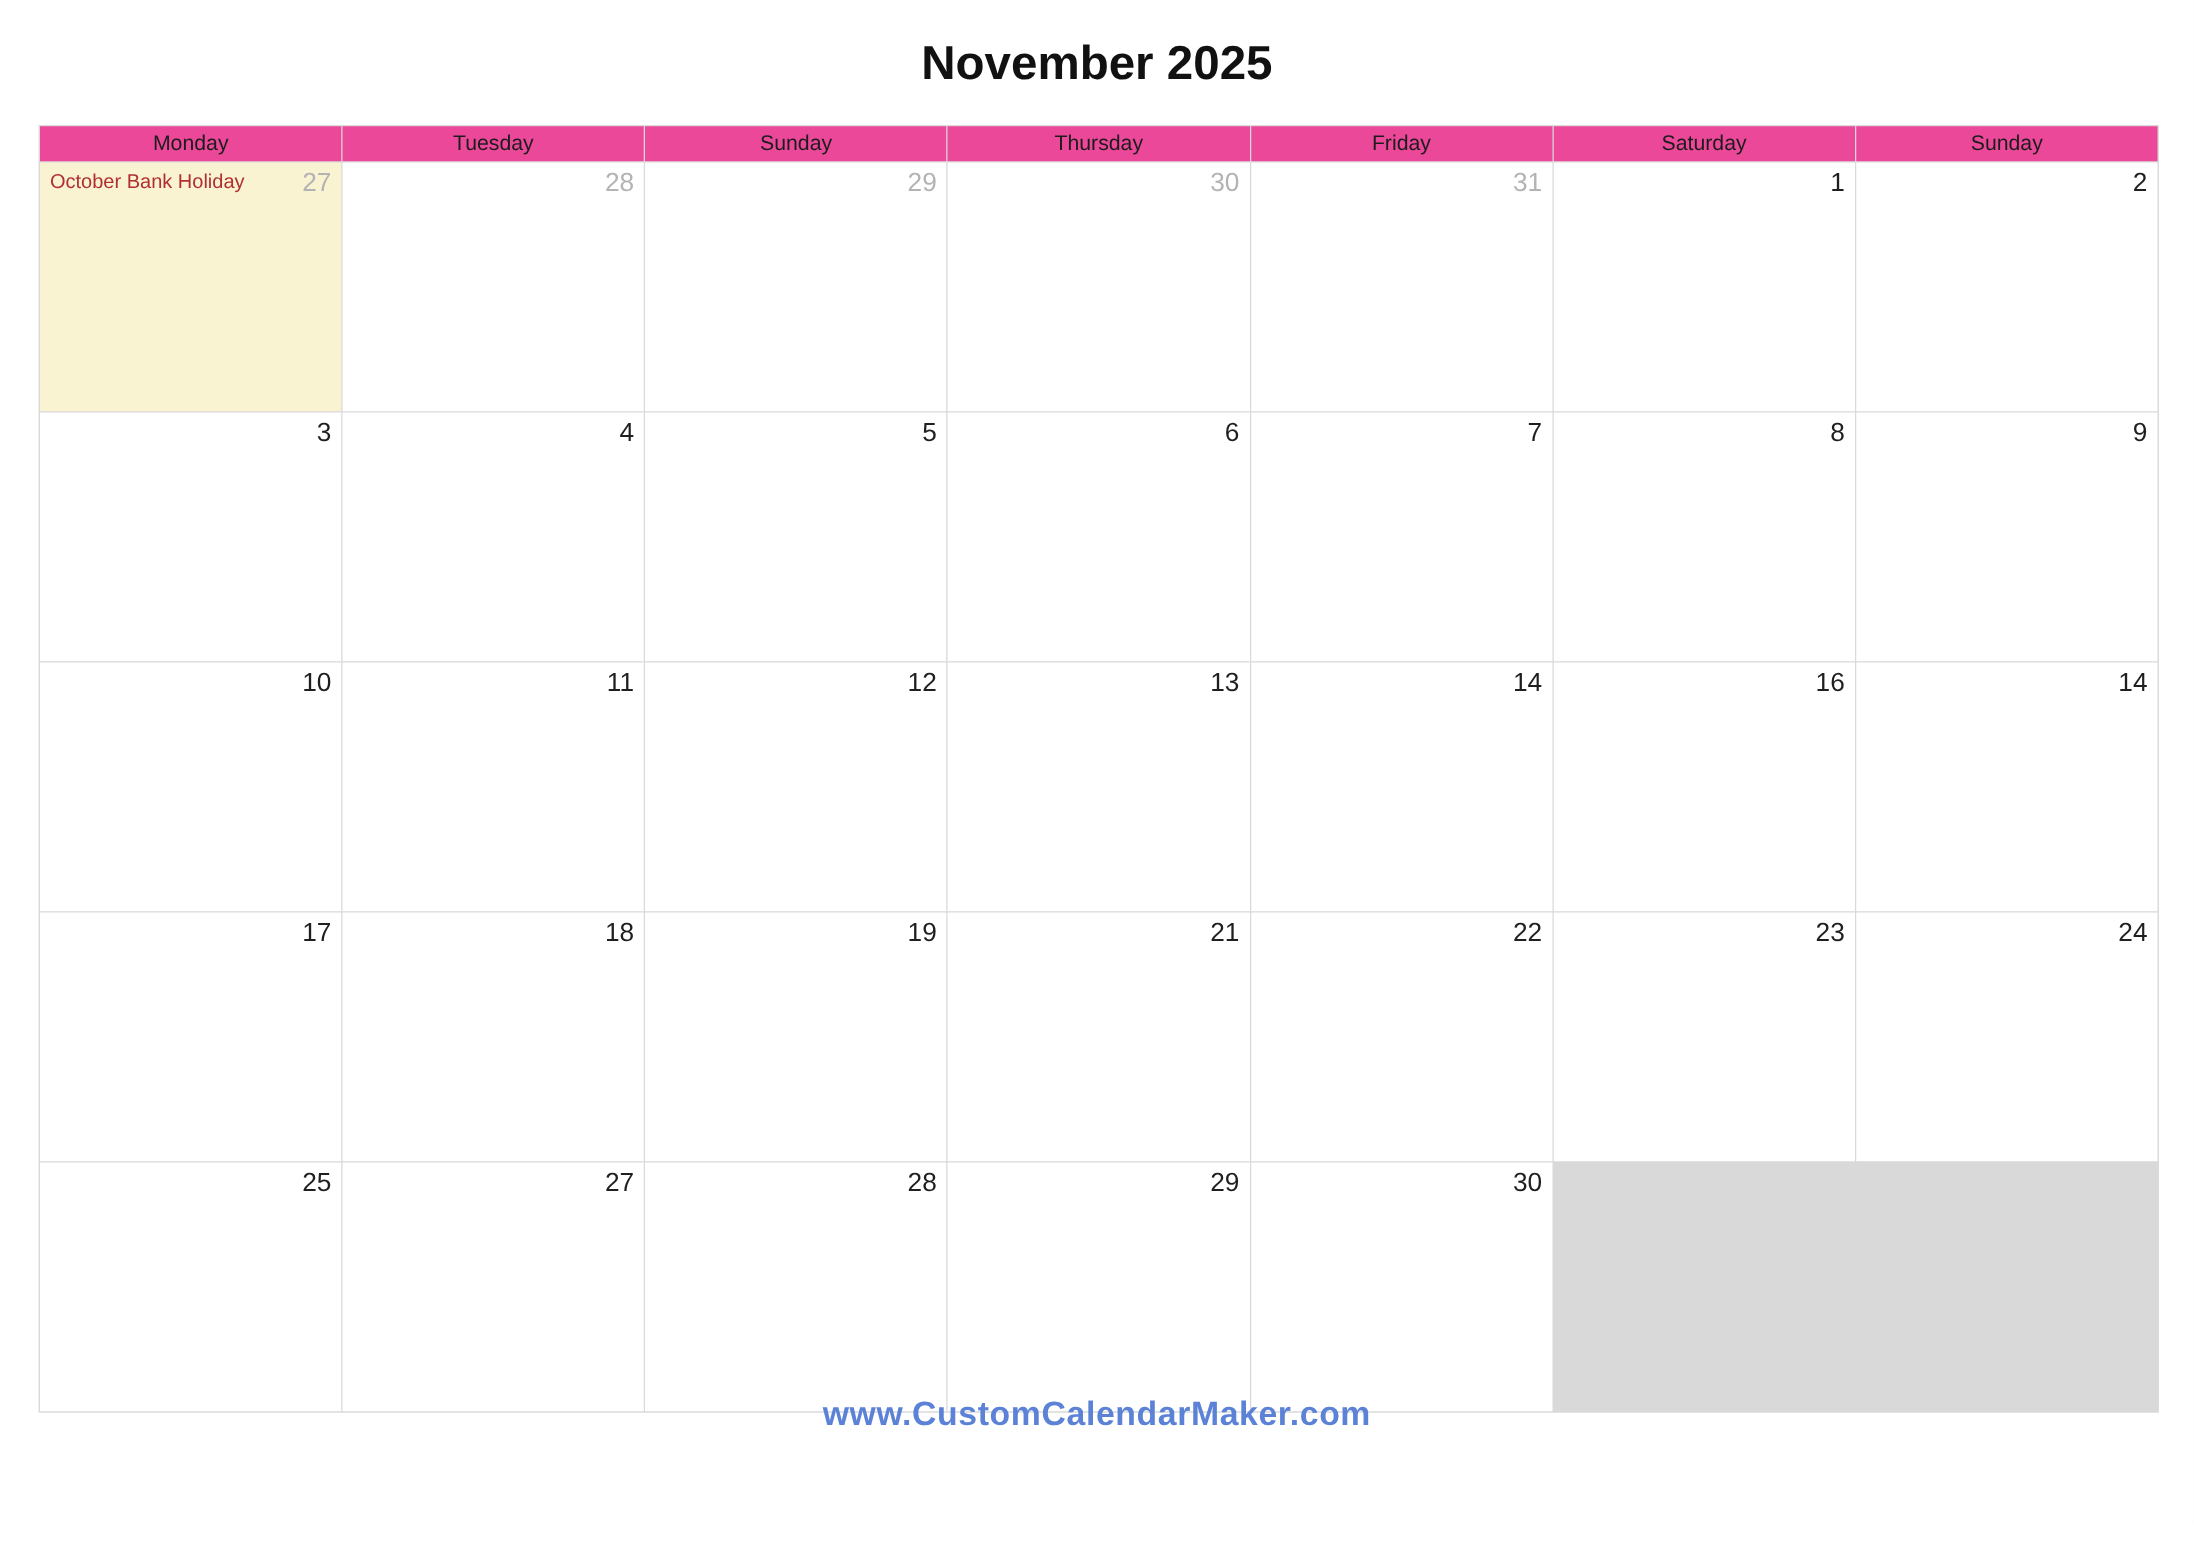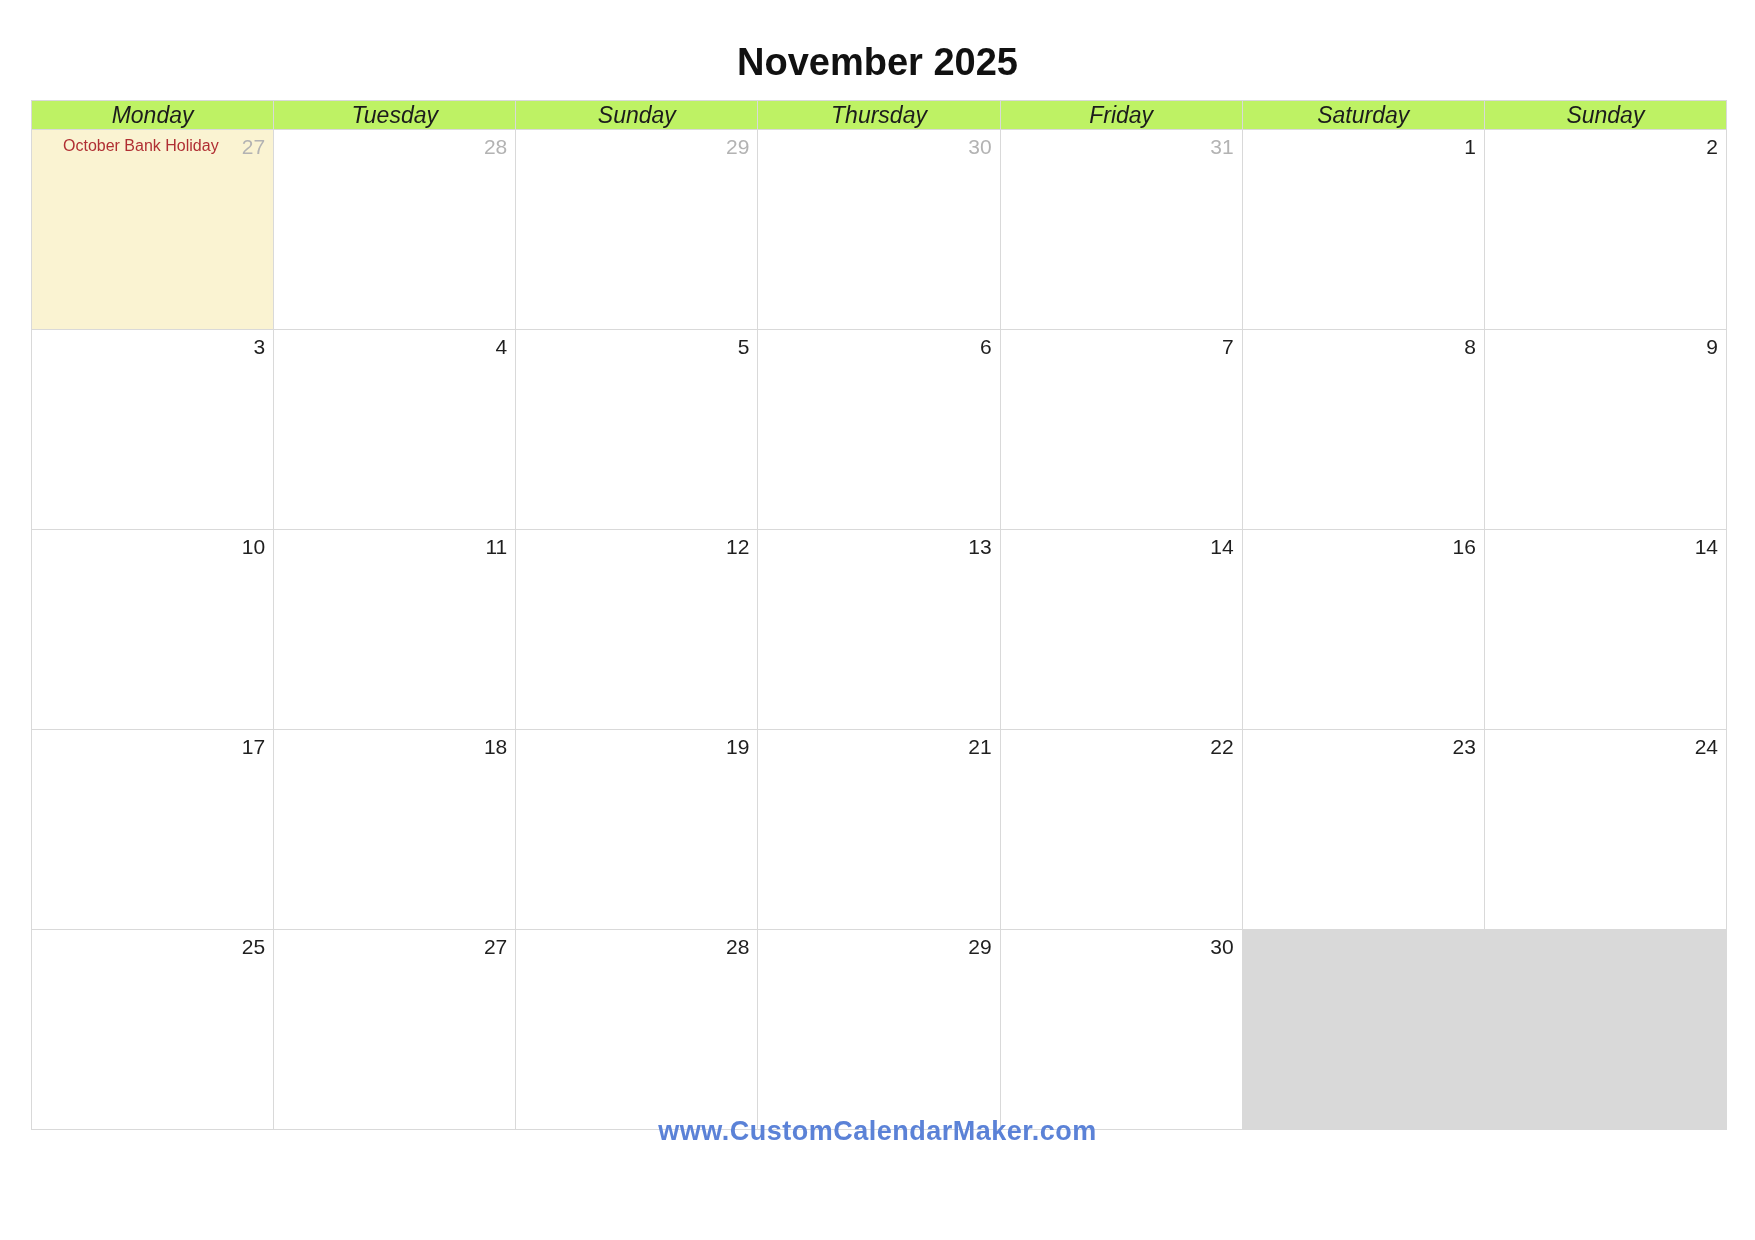--- a/index.html
+++ b/index.html
@@ -11,21 +11,21 @@
     font-family: "Liberation Sans", sans-serif;
     overflow: hidden;
   }
   .page {
     position: relative;
     width: 1755px;
     height: 1240px;
   }
   .title {
     position: absolute;
-    top: 41px;
+    top: 30px;
     left: 0;
     width: 100%;
     text-align: center;
     font-size: 38px;
     font-weight: 700;
     color: #111111;
     letter-spacing: 0px;
     margin: 0;
   }
   .cal {
@@ -35,33 +35,31 @@
     width: 1696px;
     box-sizing: border-box;
     border: 1px solid var(--grid-line, #d9d9d9);
     background: var(--grid-line, #d9d9d9);
     display: grid;
     grid-template-columns: repeat(7, 1fr);
     grid-template-rows: 28px repeat(5, 199px);
     gap: 1px;
   }
   .weekday {
-    background: #bef264;
+    background: #ec4899;
     display: flex;
     align-items: center;
     justify-content: center;
-    font-size: 23px;
+    font-size: 17px;
     color: #1c1c1c;
-    font-style: italic;
   }
   .cell {
     background: #ffffff;
     position: relative;
     box-sizing: border-box;
-    padding-left: 23px;
   }
   .cell .topline {
     display: flex;
     justify-content: space-between;
     align-items: flex-start;
     padding: 5px 8px 0 8px;
   }
   .cell .holiday-label {
     font-size: 16px;
     color: var(--holiday-text, #b02f33);

